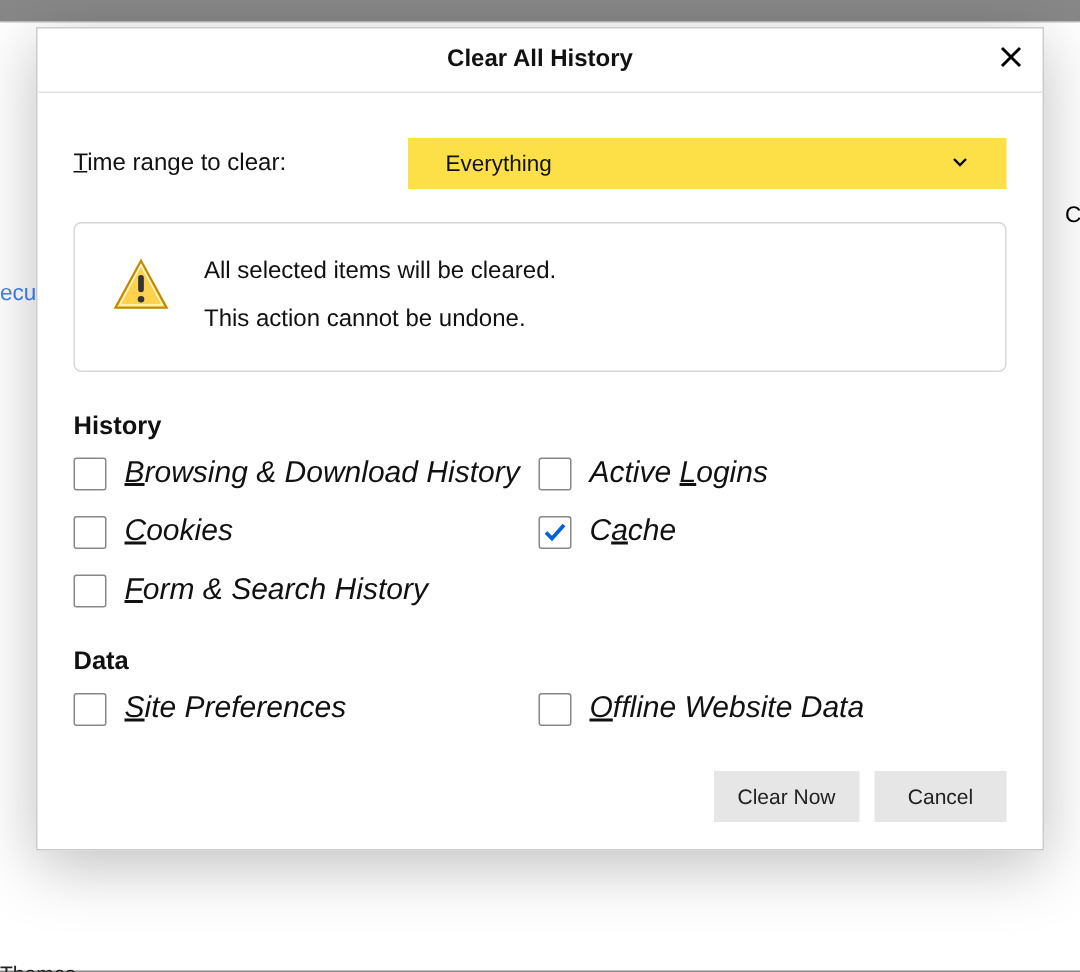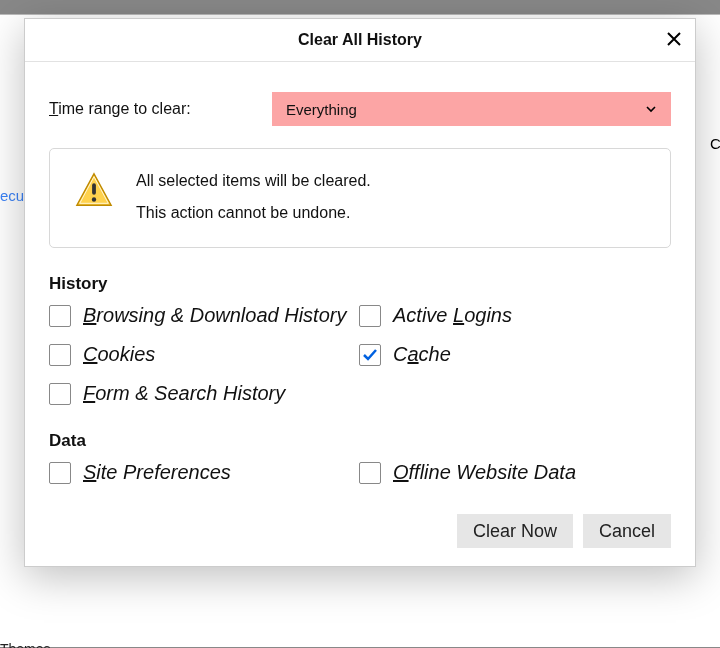--- a/index.html
+++ b/index.html
@@ -89,25 +89,25 @@
     gap: 33px;
   }
   .row-select .lbl {
     width: 190px;
     font-size: 16px;
   }
   .row-select .lbl .ul { text-decoration: underline; }
   .select {
     flex: 1;
     height: 34px;
-    background: #fca5a5;
+    background: #fde047;
     display: flex;
     align-items: center;
     justify-content: space-between;
-    padding: 0 14px;
+    padding: 0 25px;
     font-size: 15px;
     cursor: pointer;
   }
   .select .chev svg { width: 12px; height: 12px; }
 
   .warn {
     border: 1px solid #d8d8d8;
     border-radius: 5px;
     padding: 20px 18px 22px 18px;
     display: flex;
@@ -164,21 +164,21 @@
     display: flex;
     justify-content: flex-end;
     gap: 10px;
     margin-top: 30px;
   }
   .btn {
     min-width: 88px;
     height: 34px;
     background: #e6e6e6;
     border: none;
-    font-size: 18px;
+    font-size: 14px;
     cursor: pointer;
     padding: 0 16px;
     color: #222;
   }
 </style>
 </head>
 <body>
 
 <div class="bg">
   <div class="page">

